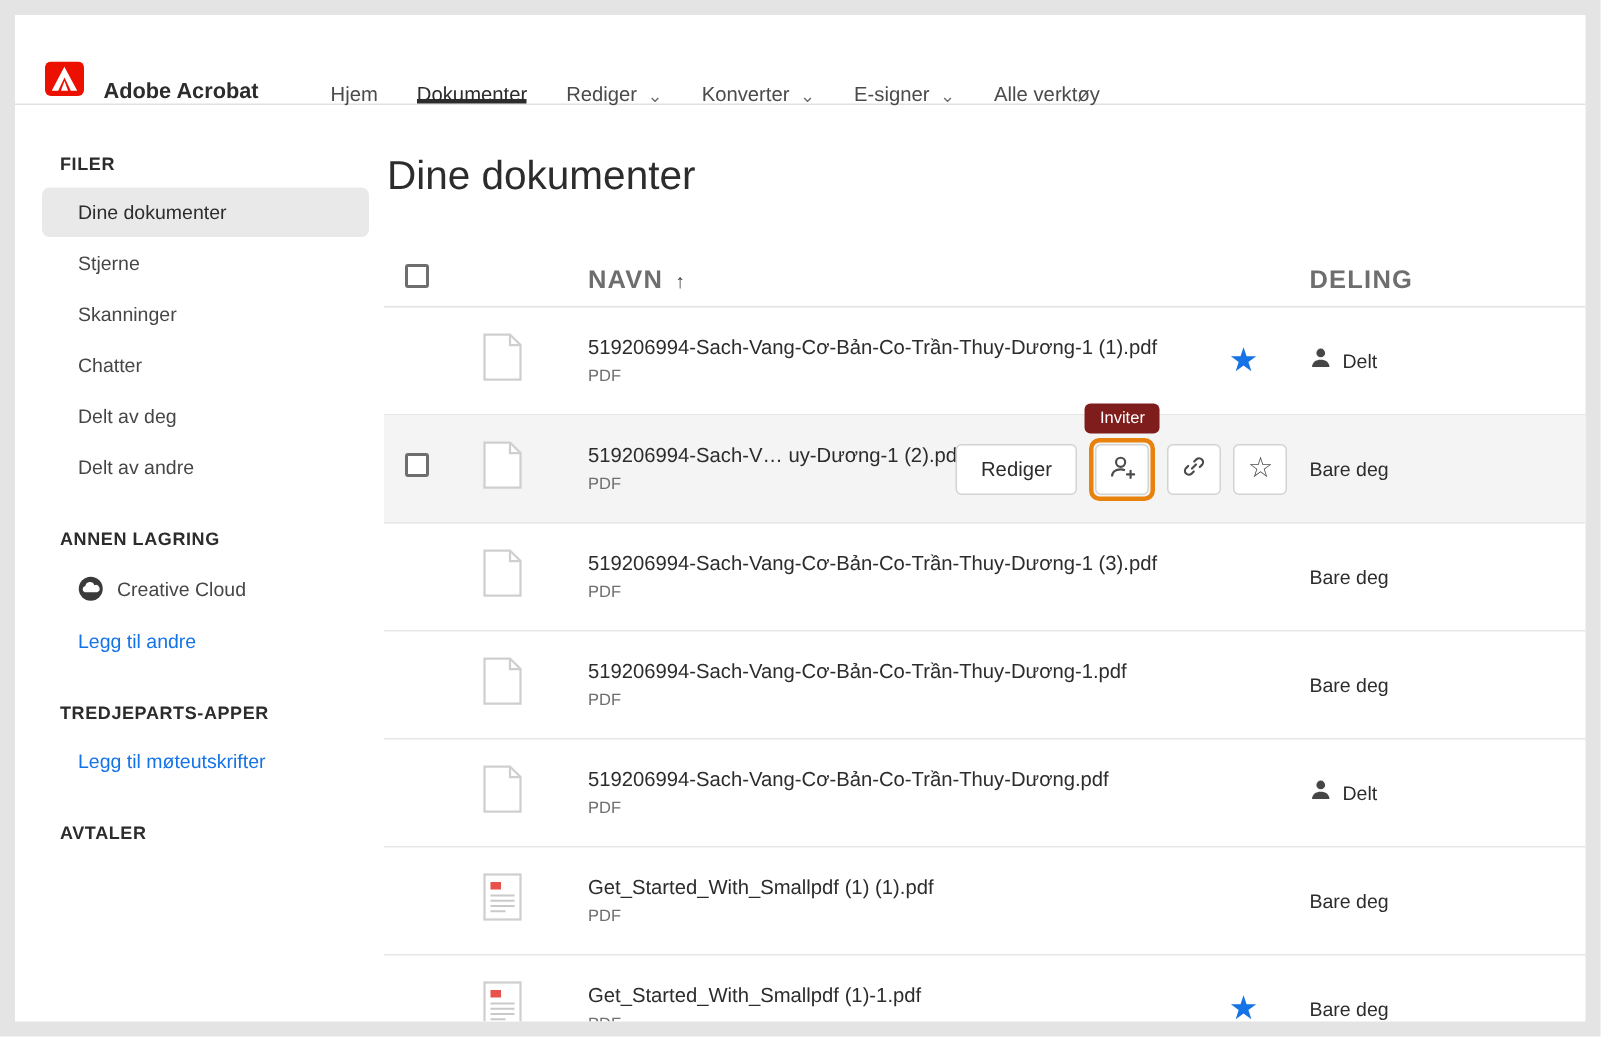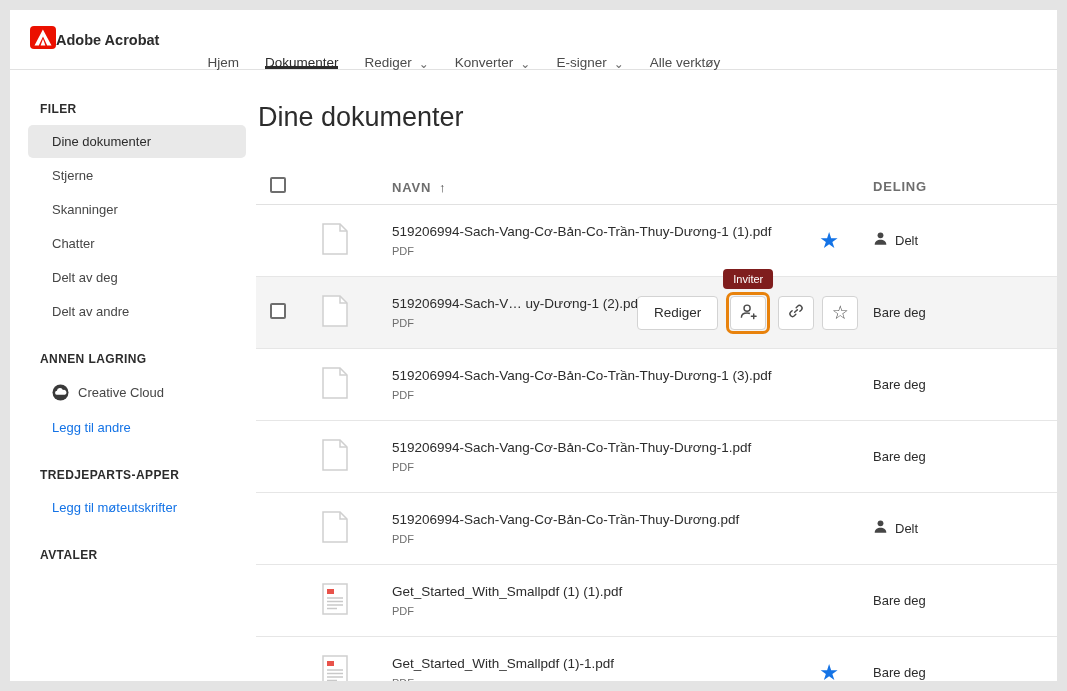--- a/index.html
+++ b/index.html
@@ -14,21 +14,21 @@
   .app {
     width: 1047px; height: 671px; background: #fff;
     display: flex; flex-direction: column; overflow: hidden;
   }
 
   
   .topnav {
     height: 60px; min-height: 60px; border-bottom: 1px solid #e1e1e1;
     display: flex; align-items: stretch; padding-left: 20px;
   }
-  .brand { display: flex; align-items: center; margin-right: 35px; cursor: pointer; }
+  .brand { display: flex; align-items: flex-end; gap: 13px; margin-right: 35px; cursor: pointer; }
   .brand-text { font-weight: bold; font-size: 14.5px; color: #2c2c2c; white-space: nowrap; }
   .nav-items { display: flex; align-items: stretch; margin-top: 45px; }
   .nav-item {
     display: flex; align-items: center; gap: 7px; padding: 0 13px;
     font-size: 13.5px; color: #4b4b4b; cursor: pointer; position: relative; white-space: nowrap;
   }
   .nav-item.active { color: #2c2c2c; }
   .nav-item.active::after {
     content: ""; position: absolute; left: 13px; right: 13px; bottom: 0;
     height: 3px; background: #2c2c2c;
@@ -58,21 +58,21 @@
   .main { flex: 1; position: relative; overflow: hidden; }
   .page-title { font-size: 27px; font-weight: 400; color: #2c2c2c; margin: 32px 0 0 2px; }
 
   .grid-row {
     display: grid;
     grid-template-columns: 52px 84px 1fr 64px 186px;
     align-items: center;
     padding-right: 10px;
   }
   .thead { height: 36px; margin-top: 36px; border-bottom: 1px solid #e1e1e1; }
-  .th { font-size: 13px; font-weight: bold; color: #6e6e6e; letter-spacing: .8px; cursor: pointer; text-align: center; }
+  .th { font-size: 17px; font-weight: bold; color: #6e6e6e; letter-spacing: .8px; cursor: pointer; text-align: center; }
   .sort { font-size: 13px; color: #464646; margin-left: 8px; font-weight: bold; cursor: pointer; }
 
   .row { height: 72px; border-bottom: 1px solid #e6e6e6; position: relative; cursor: pointer; }
   .row.hovered { background: #f4f4f4; z-index: 3; }
 
   .checkbox {
     width: 16px; height: 16px; border: 2px solid #6e6e6e; border-radius: 2px;
     margin-left: 14px; display: inline-block; background: #fff; cursor: pointer;
   }
   .file-icon { margin-left: 14px; display: block; }

